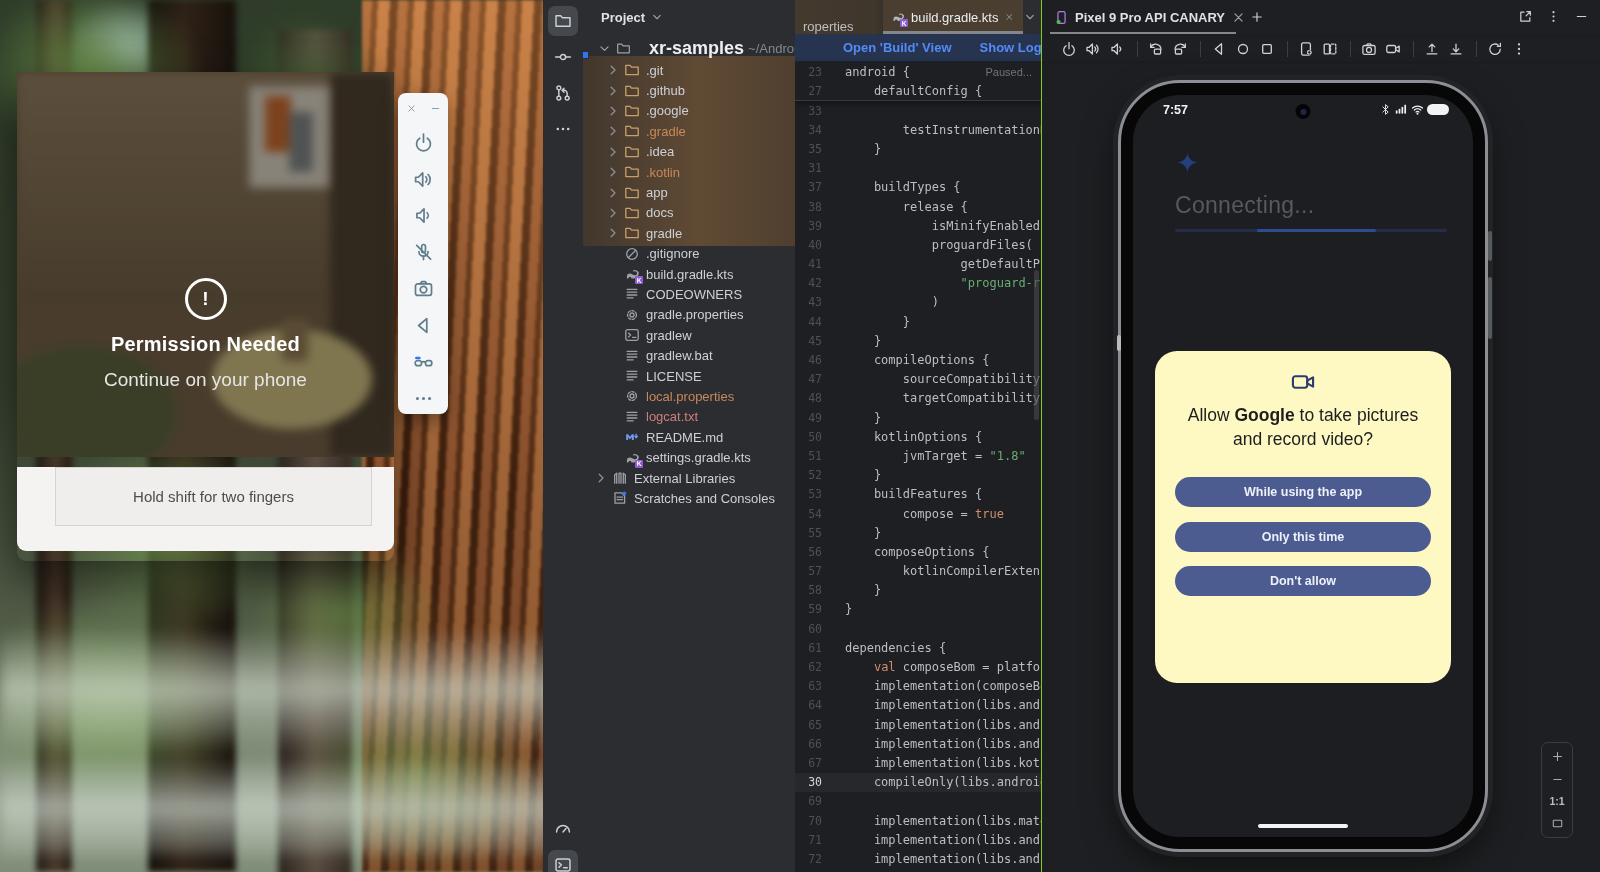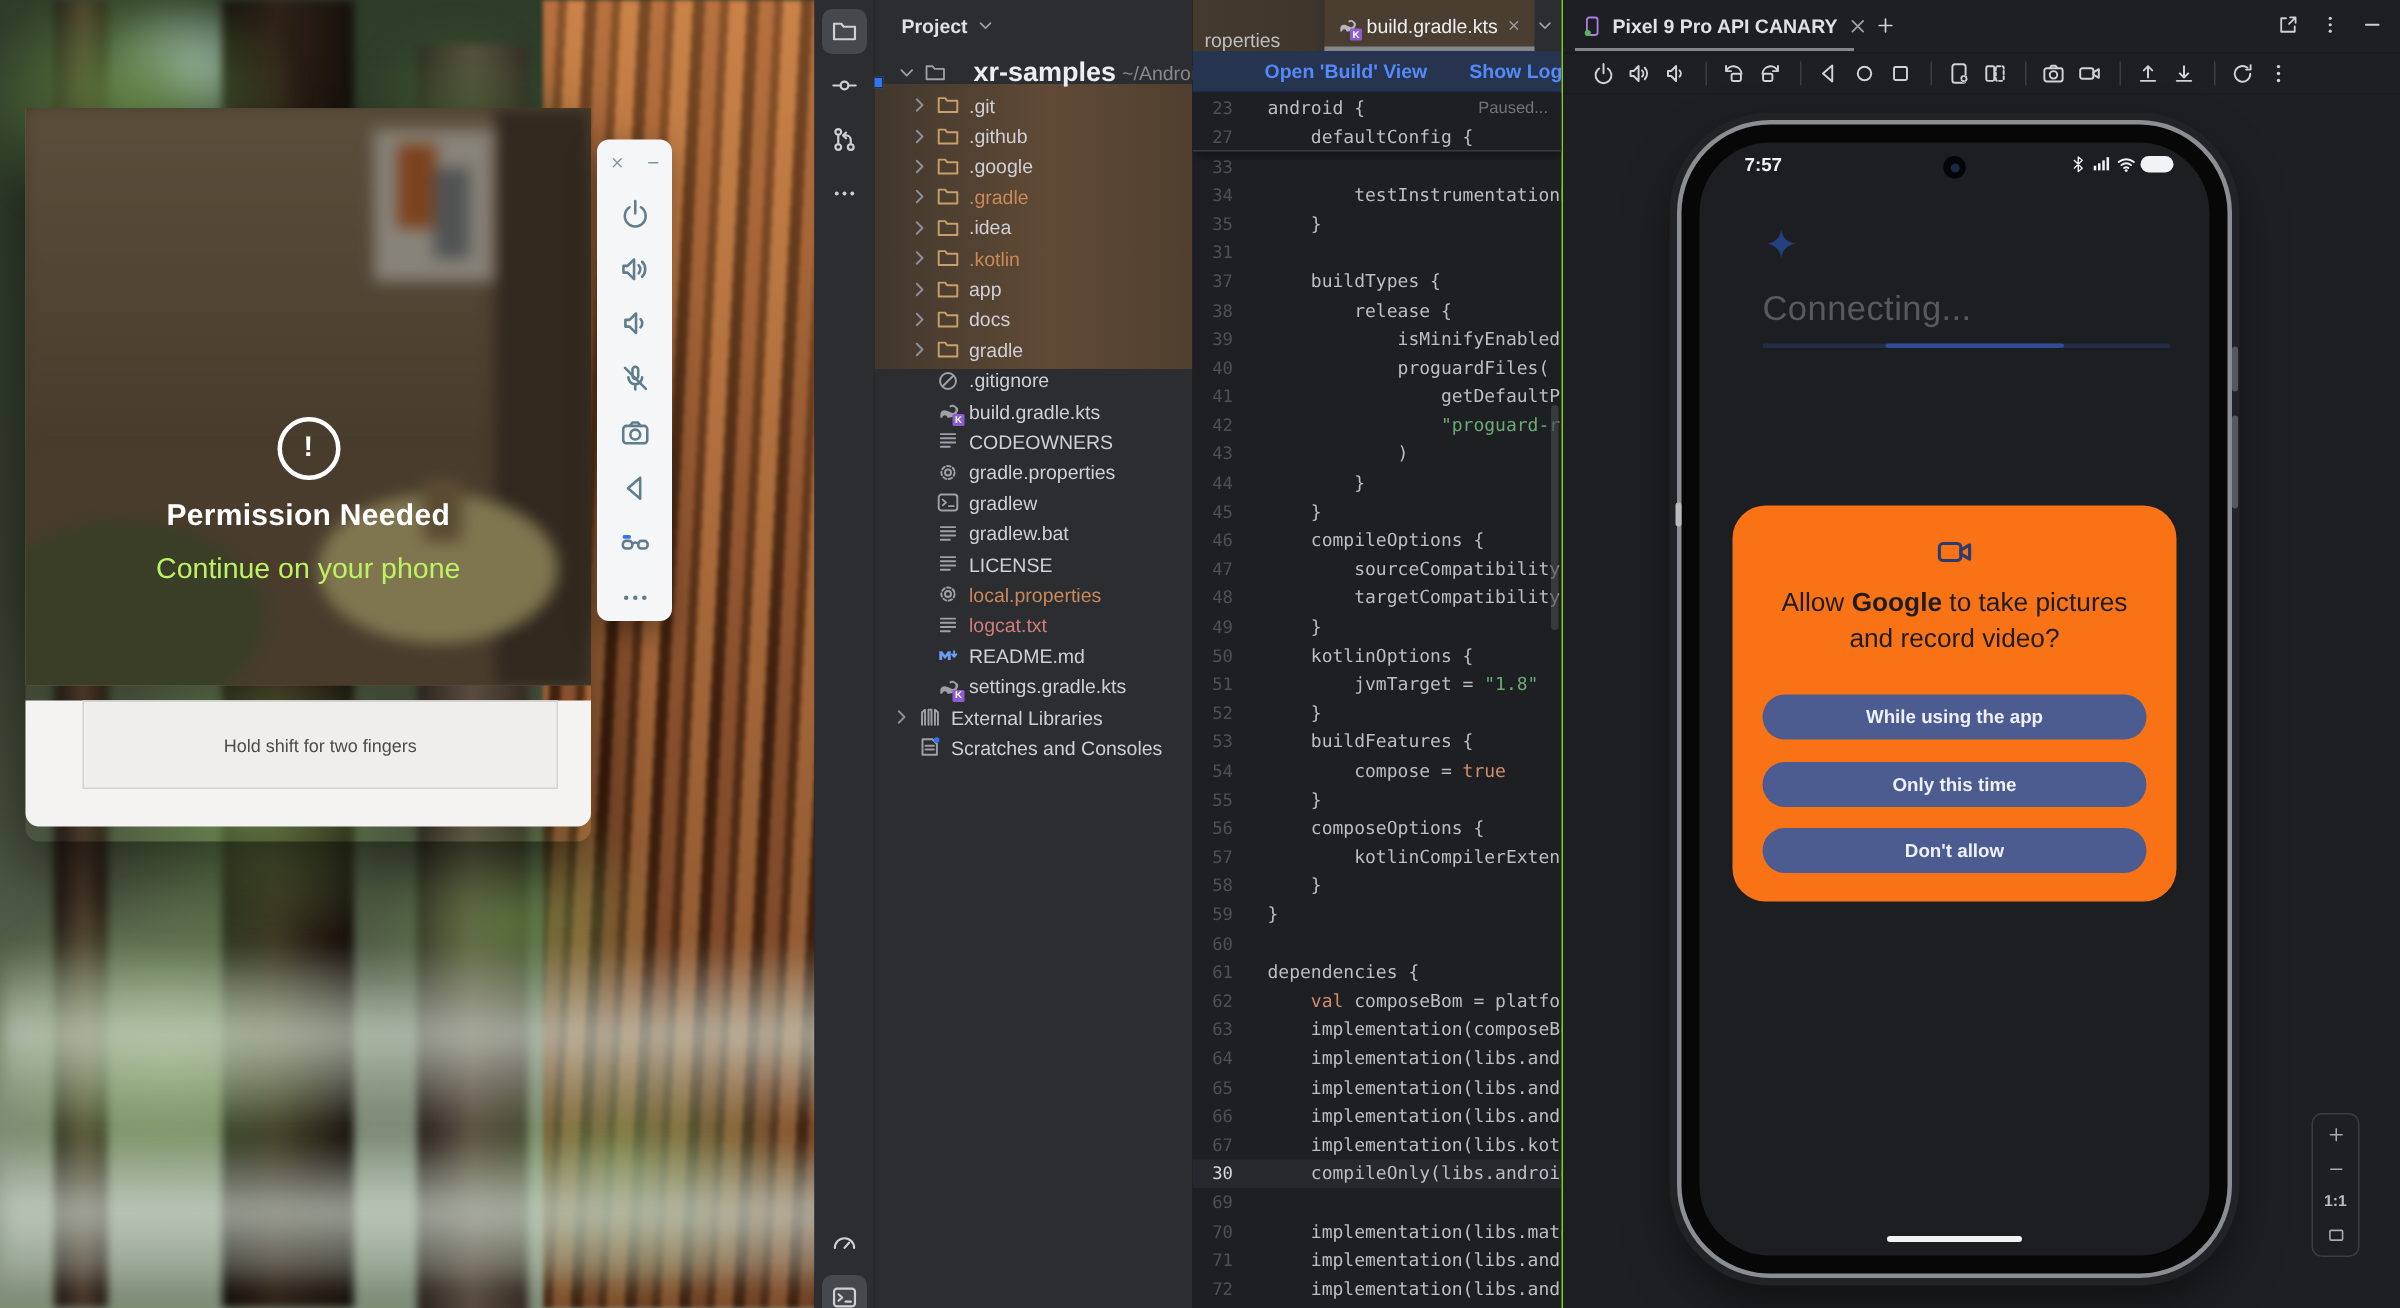--- a/index.html
+++ b/index.html
@@ -17,23 +17,23 @@
 
   
   #emulator{position:absolute;left:17px;top:72px;width:377px;height:489px;border-radius:9px;box-shadow:0 18px 44px rgba(0,0,0,.55);}
   .em-titlebar{height:20px;background:#424243;border-radius:9px 9px 0 0;display:flex;align-items:center;justify-content:center;color:#f1f1f1;font-size:11.5px;font-weight:bold;}
   .em-screen{position:relative;height:385px;overflow:hidden;background:#6e5d47;}
   .room{position:absolute;filter:blur(5px);}
   .em-overlay{position:absolute;inset:0;background:rgba(18,12,5,.40);}
   .em-dialog{position:absolute;left:0;right:0;top:206px;display:flex;flex-direction:column;align-items:center;gap:13px;color:#fff;}
   .excl{width:36px;height:36px;border:3px solid #fff;border-radius:50%;display:flex;align-items:center;justify-content:center;font-weight:bold;font-size:19px;}
   .em-title{font-size:20px;font-weight:800;letter-spacing:.2px;}
-  .em-sub{font-size:19px;font-weight:300;color:#bef264;}
+  .em-sub{font-size:19px;font-weight:300;color:#e5e5e5;}
   .em-bottom{height:84px;background:#f4f3f1;border-radius:0 0 9px 9px;}
-  .em-hintbox{margin:10px 22px 0 38px;height:57px;background:#efeeec;border:1px solid #d6d4d0;display:flex;align-items:center;justify-content:center;color:#4c4c4c;font-size:12px;}
+  .em-hintbox{margin:10px 22px 0 38px;height:57px;background:#efeeec;border:1px solid #d6d4d0;display:flex;align-items:center;justify-content:center;color:#4c4c4c;font-size:15px;}
   #em-toolbar{position:absolute;left:398px;top:93px;width:50px;height:321px;background:#f5f6f7;border-radius:8px;box-shadow:0 8px 20px rgba(0,0,0,.35);display:flex;flex-direction:column;align-items:center;padding-top:4px;box-sizing:border-box;}
   .em-winctl{display:flex;gap:13px;color:#7f94a0;height:22px;align-items:center;}
   .em-winctl .ico{width:11px;height:11px;}
   .em-tbi{width:26px;height:26px;color:#5f7d8c;margin-top:10.5px;}
   .em-tbi svg{width:21px;height:21px;}
 
   
   #ide{position:absolute;left:543px;top:0;width:1057px;height:872px;background:#1e1f22;}
   
   #stripe{position:absolute;left:0;top:0;width:40px;height:100%;background:#2b2d30;border-right:1px solid #1a1b1d;}
@@ -110,21 +110,21 @@
   .ph-time{position:absolute;left:30px;top:8px;color:#f0f1f3;font-size:12.5px;font-weight:700;}
   .ph-cam{position:absolute;left:50%;top:9px;transform:translateX(-50%);width:15px;height:15px;border-radius:50%;background:#050507;display:flex;align-items:center;justify-content:center;}
   .ph-cam i{width:6px;height:6px;border-radius:50%;background:#1c2742;}
   .ph-status{position:absolute;right:24px;top:8px;display:flex;align-items:center;gap:3px;color:#f0f1f3;}
   .ph-status .ico{width:13px;height:13px;}
   .ph-batt{width:22px;height:11px;background:#f2f3f5;border-radius:5.5px;}
   .ph-sparkle{position:absolute;left:44px;top:57px;width:21px;height:21px;color:#24407e;}
   .ph-connecting{position:absolute;left:42px;top:97px;color:#56595e;font-size:23px;font-weight:300;letter-spacing:.3px;}
   .ph-track{position:absolute;left:42px;right:26px;top:134px;height:3px;background:#232c49;border-radius:2px;}
   .ph-prog{position:absolute;left:30%;width:44%;top:0;height:3px;background:#2e4c96;border-radius:2px;}
-  .perm-card{position:absolute;left:22px;right:22px;top:242px;height:264px;background:#f97316;border-radius:22px;}
+  .perm-card{position:absolute;left:22px;right:22px;top:256px;height:332px;background:#fef9c3;border-radius:22px;}
   .perm-icon{position:absolute;left:50%;top:18px;transform:translateX(-50%);width:26px;height:26px;color:#2c3c72;}
   .perm-text{position:absolute;left:10px;right:10px;top:52px;text-align:center;color:#1d1d21;font-size:17.5px;line-height:24px;}
   .perm-text b{font-weight:700;}
   .perm-btns{position:absolute;left:20px;right:20px;top:126px;display:flex;flex-direction:column;gap:14.5px;}
   .perm-btn{height:30px;border-radius:15px;background:#4c5c90;color:#eef0fa;font-size:12.5px;font-weight:600;display:flex;align-items:center;justify-content:center;}
   .ph-home{position:absolute;left:50%;bottom:9px;transform:translateX(-50%);width:90px;height:4.5px;border-radius:3px;background:#f2f3f5;}
 
   
   .zoom-ctl{position:absolute;right:28px;top:742px;width:32px;height:96px;border:1px solid #3a3c40;border-radius:7px;background:rgba(30,31,34,.9);display:flex;flex-direction:column;align-items:center;justify-content:space-between;padding:7px 0;box-sizing:border-box;color:#a8abb2;}
   .zoom-ctl .ico{width:13px;height:13px;}

